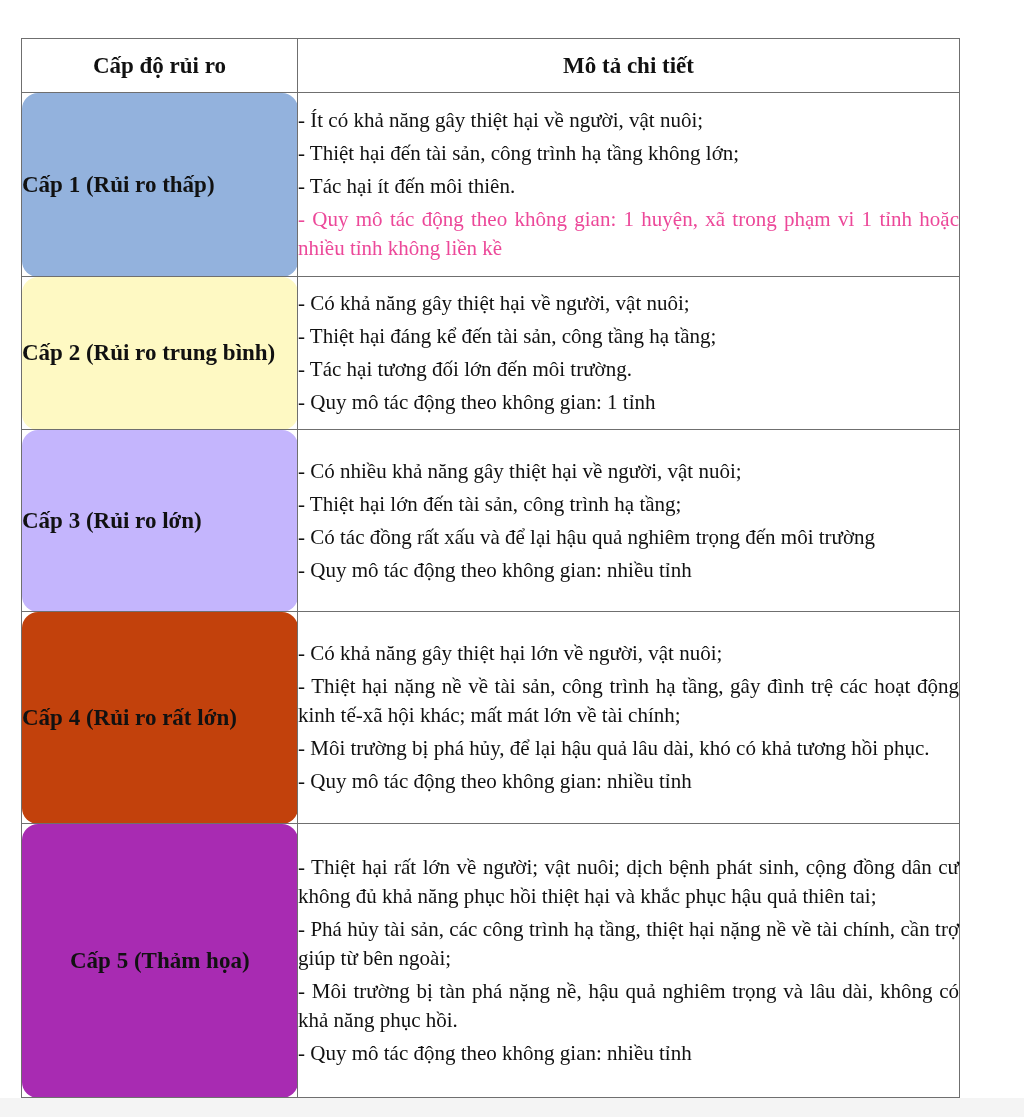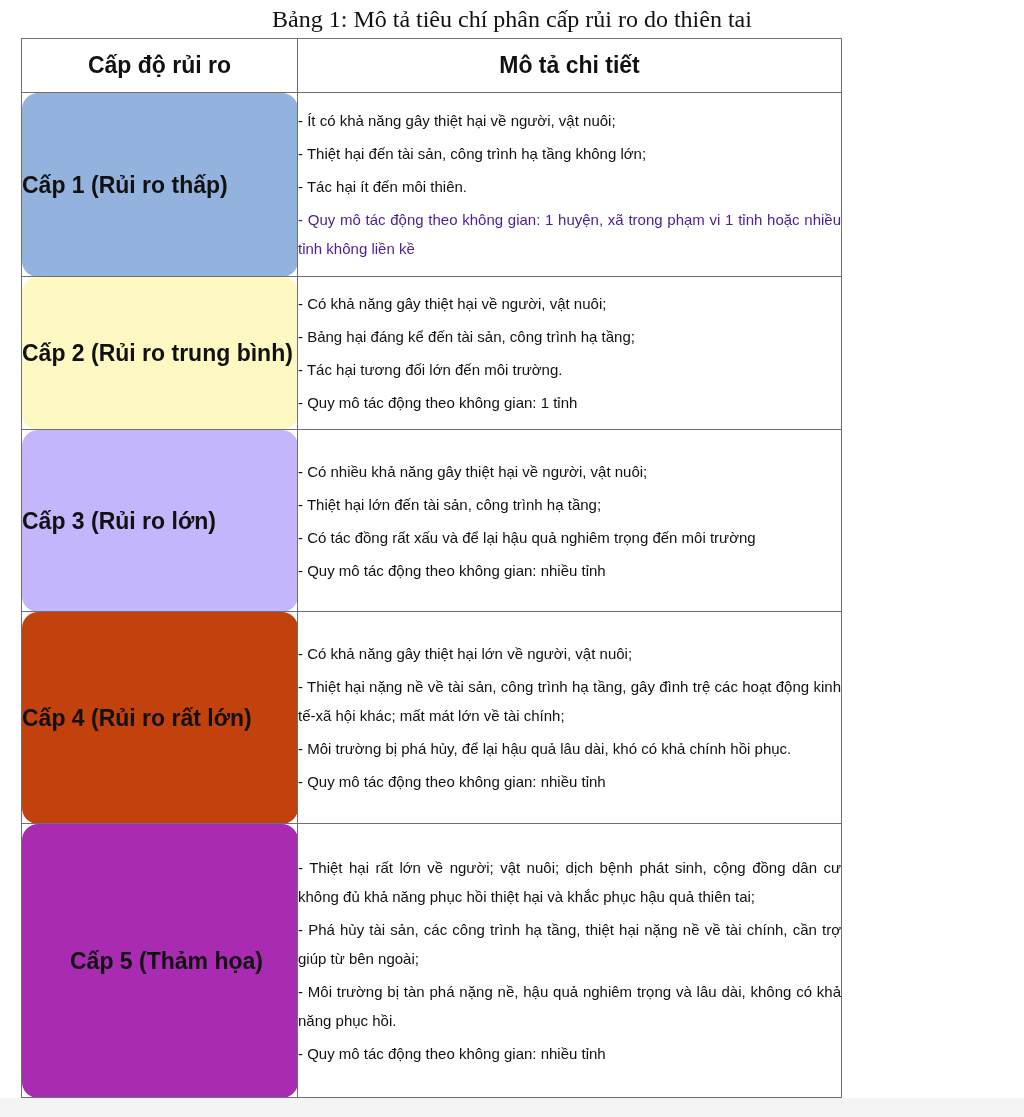--- a/index.html
+++ b/index.html
@@ -24,23 +24,23 @@
       text-align: center;
       font-family: "Liberation Serif", "DejaVu Serif", serif;
       font-size: 24px;
       line-height: 30px;
       color: #111;
     }
     table.risk {
       position: absolute;
       left: 21px;
       top: 38px;
-      width: 821px;
+      width: 939px;
       border-collapse: collapse;
-      font-family: Liberation Sans, sans-serif;
+      font-family: Liberation Serif, serif;
       color: #111;
     }
     table.risk td, table.risk th {
       border: 1.5px solid #6f6f6f;
       padding: 0;
     }
     th.h {
       height: 53px;
       font-size: 23px;
       font-weight: bold;
@@ -51,21 +51,21 @@
     th.h-level { width: 275px; }
     td.level {
       font-weight: bold;
       font-size: 23px;
       line-height: 32px;
       padding: 0 20px 0 12px;
       vertical-align: middle;
       border-radius: 16px;
     }
     td.desc {
-      font-size: 15px;
+      font-size: 21px;
       line-height: 29px;
       padding: 4px 12px 4px 12px;
       vertical-align: middle;
       text-align: justify;
       background: #fff;
       margin-top: 36px;
     }
     .line {
       margin: 0 0 4px 0;
     }
@@ -74,63 +74,62 @@
     tr.r1 td { height: 183px; }
     tr.r2 td { height: 152px; }
     tr.r3 td { height: 181px; }
     tr.r4 td { height: 211px; }
     tr.r5 td { height: 273px; }
   </style>
 </head>
 <body>
 
 <div class="page">
-  <div class="caption">Bảng 1: Mô tả tiêu chí phân cấp rủi ro do thiên tai</div>
 
   <table class="risk">
     <thead>
       <tr>
         <th class="h h-level">Cấp độ rủi ro</th>
         <th class="h">Mô tả chi tiết</th>
       </tr>
     </thead>
     <tbody>
       <tr class="r1">
         <td class="level" style="background: rgb(147, 178, 221);">Cấp 1 (Rủi ro thấp)</td>
         <td class="desc">
           <div class="line">- Ít có khả năng gây thiệt hại về người, vật nuôi;</div>
           <div class="line">- Thiệt hại đến tài sản, công trình hạ tầng không lớn;</div>
           <div class="line">- Tác hại ít đến môi thiên.</div>
-          <div class="line red" style="color: #4c1d95;">- Quy mô tác động theo không gian: 1 huyện, xã trong phạm vi 1 tỉnh hoặc nhiều tỉnh không liền kề</div>
+          <div class="line red" style="color: #ec4899;">- Quy mô tác động theo không gian: 1 huyện, xã trong phạm vi 1 tỉnh hoặc nhiều tỉnh không liền kề</div>
         </td>
       </tr>
       <tr class="r2">
         <td class="level" style="background: #fef9c3;">Cấp 2 (Rủi ro trung bình)</td>
         <td class="desc">
           <div class="line">- Có khả năng gây thiệt hại về người, vật nuôi;</div>
-          <div class="line">- Bảng hại đáng kể đến tài sản, công trình hạ tầng;</div>
+          <div class="line">- Thiệt hại đáng kể đến tài sản, công tầng hạ tầng;</div>
           <div class="line">- Tác hại tương đối lớn đến môi trường.</div>
           <div class="line">- Quy mô tác động theo không gian: 1 tỉnh</div>
         </td>
       </tr>
       <tr class="r3">
         <td class="level" style="background: #c4b5fd;">Cấp 3 (Rủi ro lớn)</td>
         <td class="desc">
           <div class="line">- Có nhiều khả năng gây thiệt hại về người, vật nuôi;</div>
           <div class="line">- Thiệt hại lớn đến tài sản, công trình hạ tầng;</div>
           <div class="line">- Có tác đồng rất xấu và để lại hậu quả nghiêm trọng đến môi trường</div>
           <div class="line">- Quy mô tác động theo không gian: nhiều tỉnh</div>
         </td>
       </tr>
       <tr class="r4">
         <td class="level" style="background: #c2410c;">Cấp 4 (Rủi ro rất lớn)</td>
         <td class="desc">
           <div class="line">- Có khả năng gây thiệt hại lớn về người, vật nuôi;</div>
           <div class="line">- Thiệt hại nặng nề về tài sản, công trình hạ tầng, gây đình trệ các hoạt động kinh tế-xã hội khác; mất mát lớn về tài chính;</div>
-          <div class="line">- Môi trường bị phá hủy, để lại hậu quả lâu dài, khó có khả chính hồi phục.</div>
+          <div class="line">- Môi trường bị phá hủy, để lại hậu quả lâu dài, khó có khả tương hồi phục.</div>
           <div class="line">- Quy mô tác động theo không gian: nhiều tỉnh</div>
         </td>
       </tr>
       <tr class="r5">
         <td class="level" style="background: rgb(168, 43, 178); padding-left: 48px;">Cấp 5 (Thảm họa)</td>
         <td class="desc">
           <div class="line">- Thiệt hại rất lớn về người; vật nuôi; dịch bệnh phát sinh, cộng đồng dân cư không đủ khả năng phục hồi thiệt hại và khắc phục hậu quả thiên tai;</div>
           <div class="line">- Phá hủy tài sản, các công trình hạ tầng, thiệt hại nặng nề về tài chính, cần trợ giúp từ bên ngoài;</div>
           <div class="line">- Môi trường bị tàn phá nặng nề, hậu quả nghiêm trọng và lâu dài, không có khả năng phục hồi.</div>
           <div class="line">- Quy mô tác động theo không gian: nhiều tỉnh</div>

